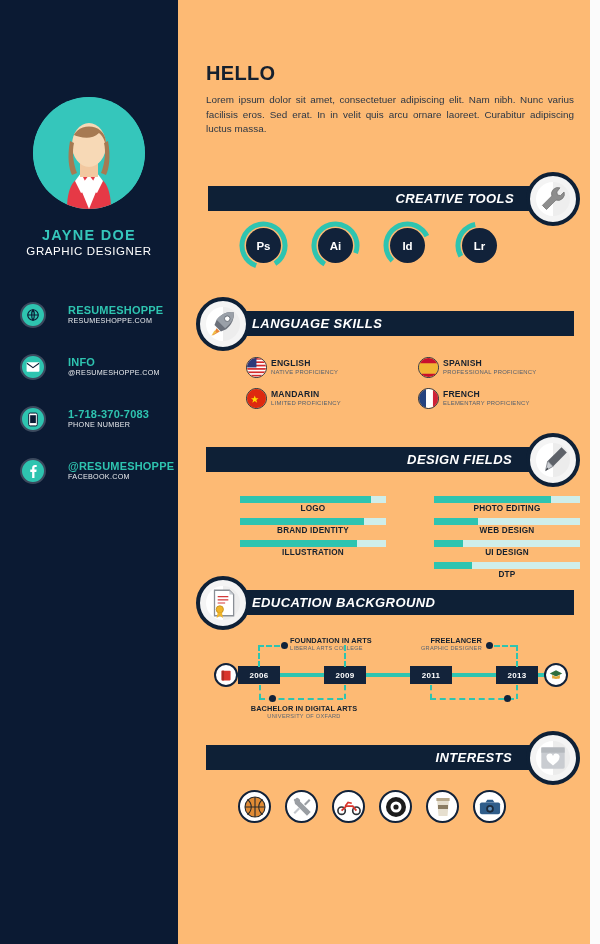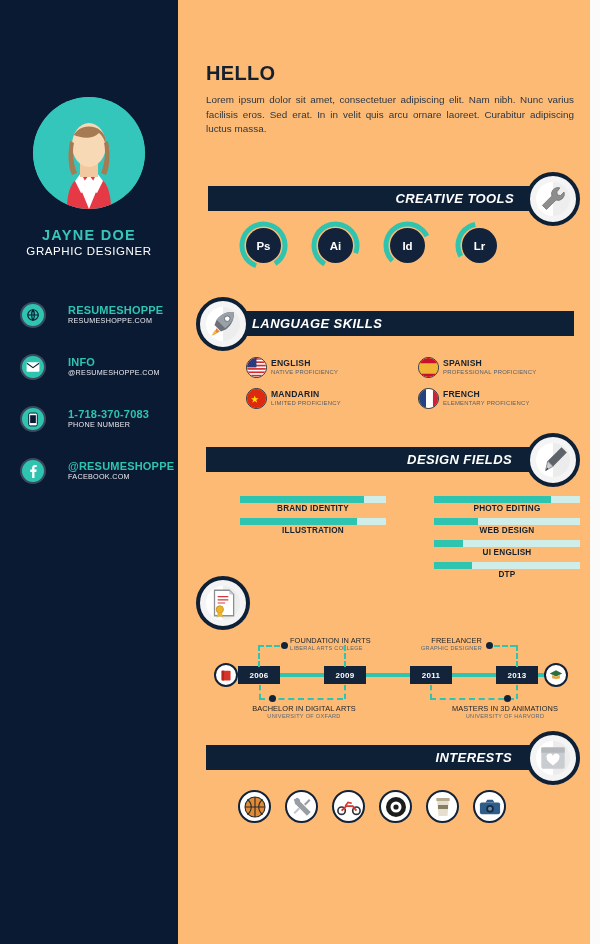--- a/index.html
+++ b/index.html
@@ -103,21 +103,21 @@
   
   .edu { position: absolute; left: 20px; top: 625px; width: 392px; height: 100px; }
   .tline { position: absolute; left: 28px; top: 48px; width: 332px; height: 4px; background: #2ec4b0; }
   .endcirc { position: absolute; width: 24px; height: 24px; border-radius: 50%; background: #fff; border: 2.4px solid #11223a; top: 38px; display:flex; align-items:center; justify-content:center;}
   .ybox {
     position: absolute; top: 41px; height: 18px; width: 42px; background: #13233a;
     color: #fff; font-size: 8px; font-weight: bold; display: flex;
     align-items: center; justify-content: center; letter-spacing: .3px;
   }
   .evt { position: absolute; }
-  .evt .e1 { font-size: 7.4px; font-weight: normal; color: #15202e; letter-spacing: .1px; white-space: nowrap;}
+  .evt .e1 { font-size: 7.4px; font-weight: bold; color: #15202e; letter-spacing: .1px; white-space: nowrap;}
   .evt .e2 { font-size: 5.6px; color: #5b6674; letter-spacing: .3px; white-space: nowrap;}
   .dot { position: absolute; width: 7px; height: 7px; border-radius: 50%; background: #11223a; }
   .dash { position: absolute; border-top: 2px dashed #2ec4b0; }
   .dashv { position: absolute; border-left: 2px dashed #2ec4b0; }
 
   
   .interests { position: absolute; left: 60px; top: 790px; display: flex; gap: 14px; }
   .icircle {
     width: 33px; height: 33px; border-radius: 50%;
     border: 2.4px solid #11223a; background: #fff;
@@ -362,20 +362,26 @@
         <path d="M24 4l5 5-13 13-5-5z" fill="#5e6269"></path>
         <path d="M11 17l5 5-7 4z" fill="#c9ccd1" stroke="#6f737a" stroke-width=".7"></path>
         <path d="M9 26l2.5-1.5L10.5 23z" fill="#2f3338"></path>
       </svg>
     </div>
 
     <div class="fields">
       <div class="fcol">
         <div class="fitem">
           <div class="ftrack">
+              <div class="ffill" style="width:90%"></div>
+            </div>
+          <div class="flabel">LOGO</div>
+        </div>
+        <div class="fitem">
+          <div class="ftrack">
               <div class="ffill" style="width:85%"></div>
             </div>
           <div class="flabel">BRAND IDENTITY</div>
         </div>
         <div class="fitem">
           <div class="ftrack">
               <div class="ffill" style="width:80%"></div>
             </div>
           <div class="flabel">ILLUSTRATION</div>
         </div>
@@ -390,31 +396,34 @@
         <div class="fitem">
           <div class="ftrack">
               <div class="ffill" style="width:30%"></div>
             </div>
           <div class="flabel">WEB DESIGN</div>
         </div>
         <div class="fitem">
           <div class="ftrack">
               <div class="ffill" style="width:20%"></div>
             </div>
-          <div class="flabel">UI ENGLISH</div>
+          <div class="flabel">UI DESIGN</div>
         </div>
         <div class="fitem">
           <div class="ftrack">
               <div class="ffill" style="width:26%"></div>
             </div>
           <div class="flabel">DTP</div>
         </div>
       </div>
     </div>
 
+    <div class="secbar left" style="left:58px; top:590px; width:338px;">
+      <span class="title">EDUCATION BACKGROUND</span>
+    </div>
     <div class="seccircle" style="left:18px; top:576px;">
       <svg width="34" height="34" viewBox="0 0 32 32">
         <defs>
             <clipPath id="cc">
               <circle cx="16" cy="16" r="16"></circle>
             </clipPath>
           </defs>
         <g clip-path="url(#cc)">
             <rect x="0" y="0" width="16" height="32" fill="#ffffff"></rect>
             <rect x="16" y="0" width="16" height="32" fill="#ededed"></rect>
@@ -474,24 +483,20 @@
       <div class="dot" style="left:71px; top:70px;"></div>
       <div class="evt" style="left:16px; top:79px; width:180px; text-align:center;">
         <div class="e1">BACHELOR IN DIGITAL ARTS</div>
         <div class="e2">UNIVERSITY OF OXFARD</div>
       </div>
 
       <div class="dashv" style="left:232px; top:60px; height:14px;"></div>
       <div class="dash" style="left:232px; top:73px; width:84px;"></div>
       <div class="dashv" style="left:318px; top:60px; height:14px;"></div>
       <div class="dot" style="left:306px; top:70px;"></div>
-      <div class="evt" style="left:222px; top:79px; width:170px; text-align:center;">
-        <div class="e1">MASTERS IN 3D ANIMATIONS</div>
-        <div class="e2">UNIVERSITY OF HARVORD</div>
-      </div>
     </div>
 
     <div class="secbar right" style="left:28px; top:745px; width:340px;">
       <span class="title">INTERESTS</span>
     </div>
     <div class="seccircle" style="left:348px; top:731px;">
       <svg width="34" height="34" viewBox="0 0 32 32">
         <defs>
             <clipPath id="ch">
               <circle cx="16" cy="16" r="16"></circle>

